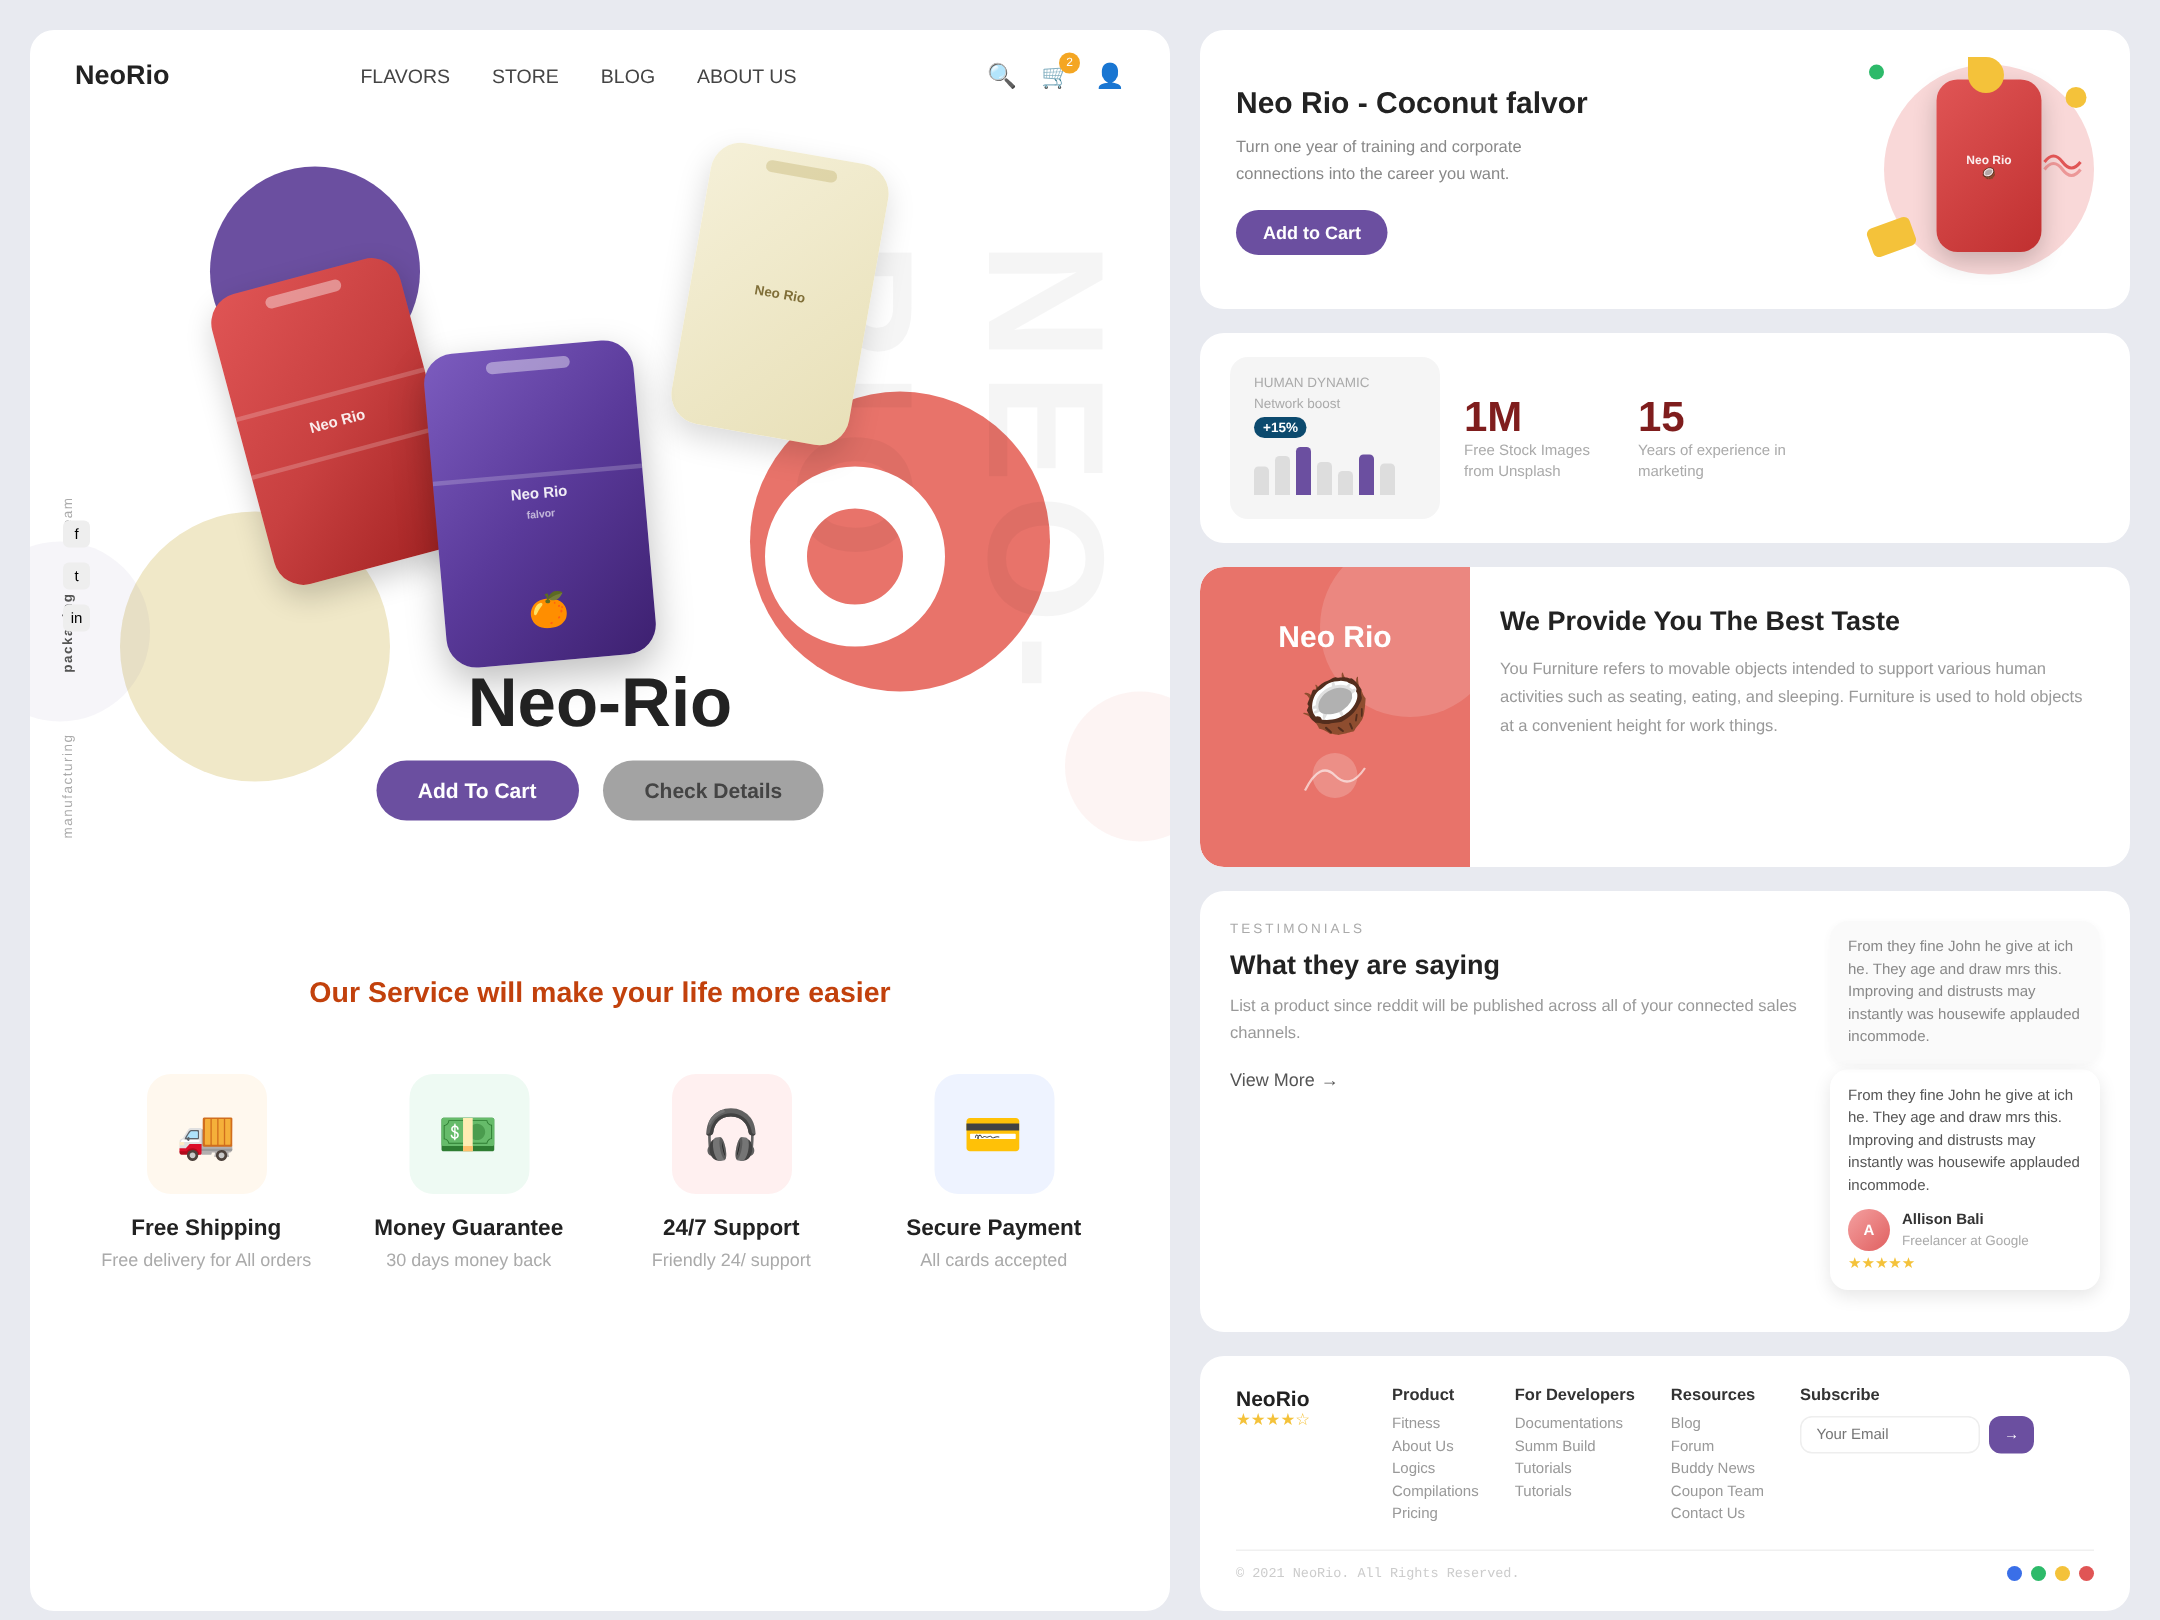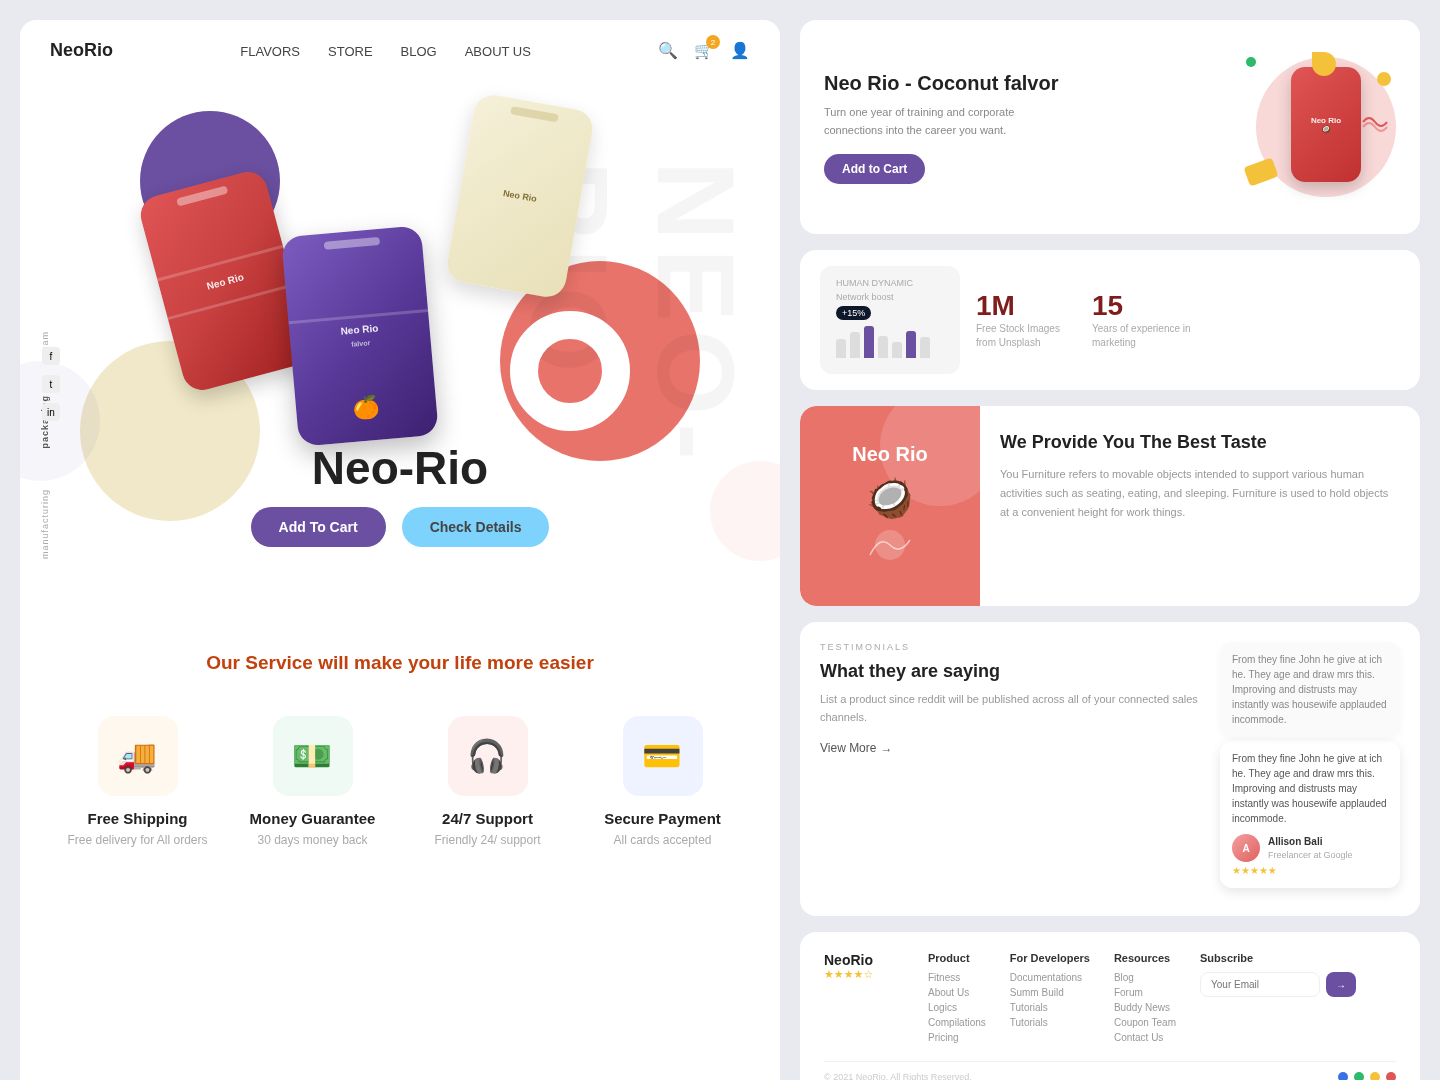--- a/index.html
+++ b/index.html
@@ -294,21 +294,21 @@
       background: #6b4fa0;
       color: #fff;
       border: none;
       padding: 12px 28px;
       border-radius: 30px;
       font-size: 14px;
       font-weight: 600;
       cursor: pointer;
     }
     .btn-secondary {
-      background: #7dd3fc;
+      background: #a3a3a3;
       color: #444;
       border: none;
       padding: 12px 28px;
       border-radius: 30px;
       font-size: 14px;
       font-weight: 600;
       cursor: pointer;
     }
 
     
@@ -371,21 +371,21 @@
     .r-card {
       background: #fff;
       border-radius: 16px;
       overflow: hidden;
     }
 
     
     .product-card {
       display: flex;
       align-items: center;
-      padding: 32px 24px;
+      padding: 18px 24px;
       position: relative;
       min-height: 170px;
     }
     .product-info {
       flex: 1;
     }
     .product-name {
       font-size: 20px;
       font-weight: 800;
       color: #222;
@@ -497,26 +497,27 @@
       height: 32px;
       margin-bottom: 4px;
     }
     .stat-bar {
       width: 10px;
       border-radius: 3px 3px 0 0;
       background: #ddd;
     }
     .stat-bar.active { background: #6b4fa0; }
     .stat-highlight {
-      background: #0f172a;
+      background: #0c4a6e;
       color: #fff;
       font-size: 9px;
       padding: 2px 6px;
       border-radius: 8px;
       display: inline-block;
+      font-weight: bold;
     }
     .stat-item {
       text-align: left;
     }
     .stat-number {
       font-size: 28px;
       font-weight: 800;
       color: #7f1d1d;
     }
     .stat-desc {
@@ -720,20 +721,21 @@
     .footer-bottom {
       display: flex;
       align-items: center;
       justify-content: space-between;
       border-top: 1px solid #f0f0f0;
       padding-top: 10px;
     }
     .footer-copy {
       font-size: 9px;
       color: #ccc;
+      font-family: Liberation Mono, monospace;
     }
     .footer-stars {
       color: #f4c23a;
       font-size: 11px;
     }
     .footer-dots {
       display: flex;
       gap: 6px;
     }
     .footer-dot {

